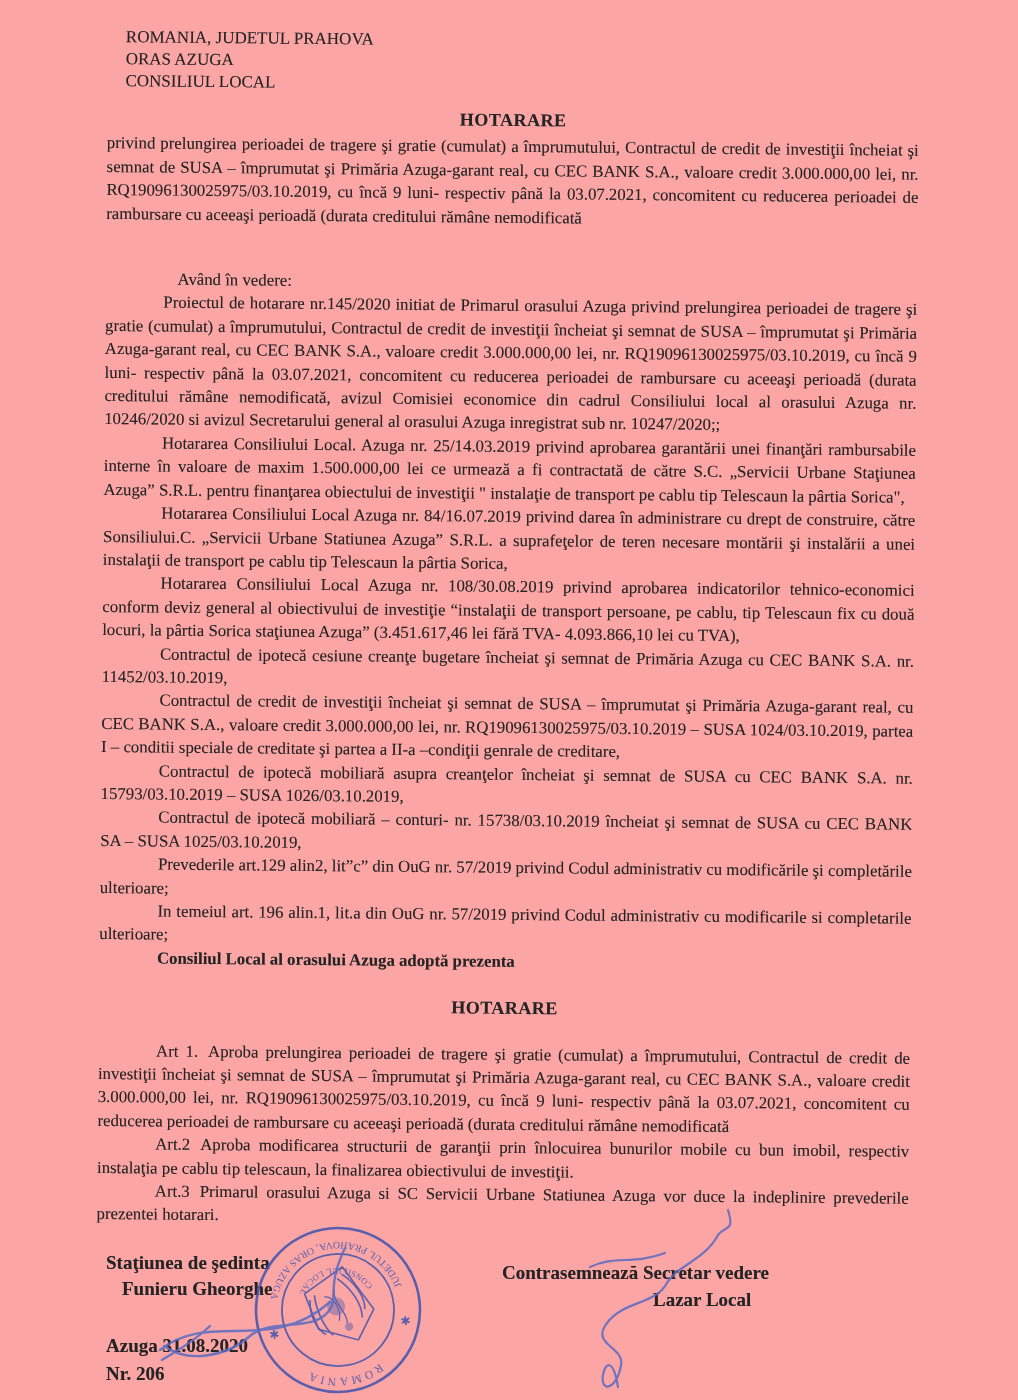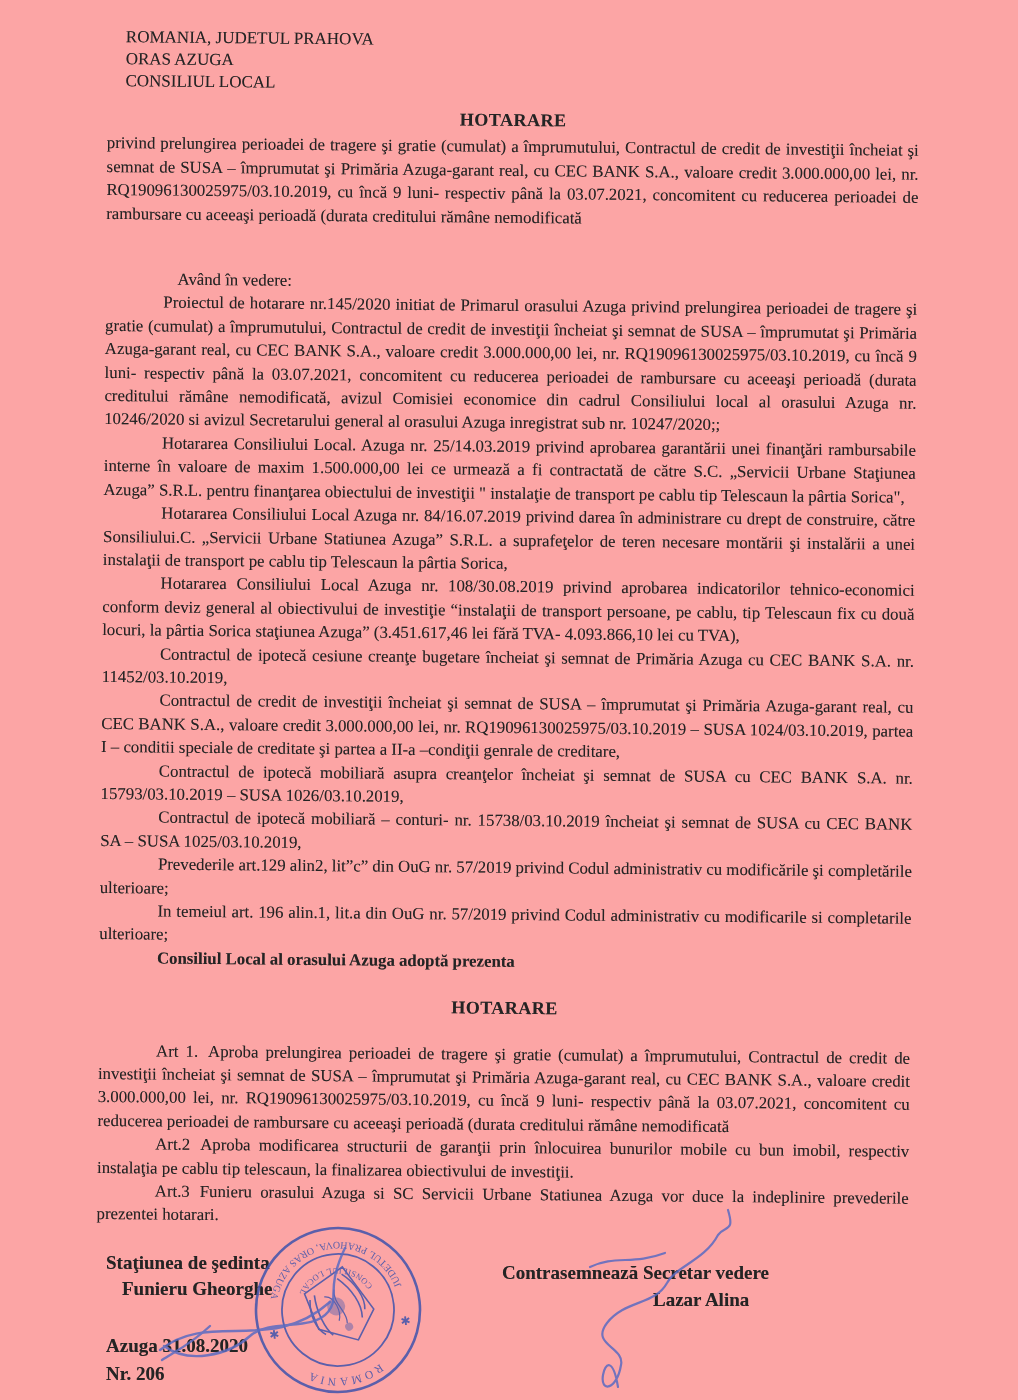--- a/index.html
+++ b/index.html
@@ -68,35 +68,35 @@
 
     <div class="decision-title">HOTARARE</div>
 
     <p class="article">
       <span class="art-label">Art 1.</span><span>Aproba prelungirea perioadei de tragere şi gratie (cumulat) a împrumutului, Contractul de credit de investiţii încheiat şi semnat de SUSA – împrumutat şi Primăria Azuga-garant real, cu CEC BANK S.A., valoare credit 3.000.000,00 lei, nr. RQ19096130025975/03.10.2019, cu încă 9 luni- respectiv până la 03.07.2021, concomitent cu reducerea perioadei de rambursare cu aceeaşi perioadă (durata creditului rămâne nemodificată</span>
     </p>
     <p class="article">
       <span class="art-label">Art.2</span><span>Aproba modificarea structurii de garanţii prin înlocuirea bunurilor mobile cu bun imobil, respectiv instalaţia pe cablu tip telescaun, la finalizarea obiectivului de investiţii.</span>
     </p>
     <p class="article">
-      <span class="art-label">Art.3</span><span>Funieru orasului Azuga si SC Servicii Urbane Statiunea Azuga vor duce la indeplinire prevederile prezentei hotarari.</span>
+      <span class="art-label">Art.3</span><span>Primarul orasului Azuga si SC Servicii Urbane Statiunea Azuga vor duce la indeplinire prevederile prezentei hotarari.</span>
     </p>
   </div>
 
   <div class="abs b19 sig-left">
     <div>Staţiunea de şedinta</div>
     <div class="name">Funieru Gheorghe</div>
   </div>
   <div class="abs b19 sig-date">
     <div>Azuga 31.08.2020</div>
     <div>Nr. 206</div>
   </div>
 
   <div class="abs b19 sig-right-role">Contrasemnează  Secretar vedere</div>
-  <div class="abs b19 sig-right-name">Lazar Alina</div>
+  <div class="abs b19 sig-right-name">Lazar Local</div>
 
   <div class="abs stamp">
     <svg width="176" height="176" viewBox="0 0 176 176">
       <g transform="rotate(-6 88 88)" stroke="#4456ac" fill="none" opacity="0.95">
         <circle cx="88" cy="88" r="82" stroke-width="2.6"></circle>
         <circle cx="88" cy="88" r="56" stroke-width="1.8"></circle>
         <defs>
           <path id="arcTop" d="M153.7,70.4 A68,68 0 0 0 22.3,70.4"></path>
           <path id="arcBot" d="M153.7,105.6 A68,68 0 0 1 22.3,105.6"></path>
           <path id="arcIn" d="M127.5,73.6 A42,42 0 0 0 48.5,73.6"></path>

